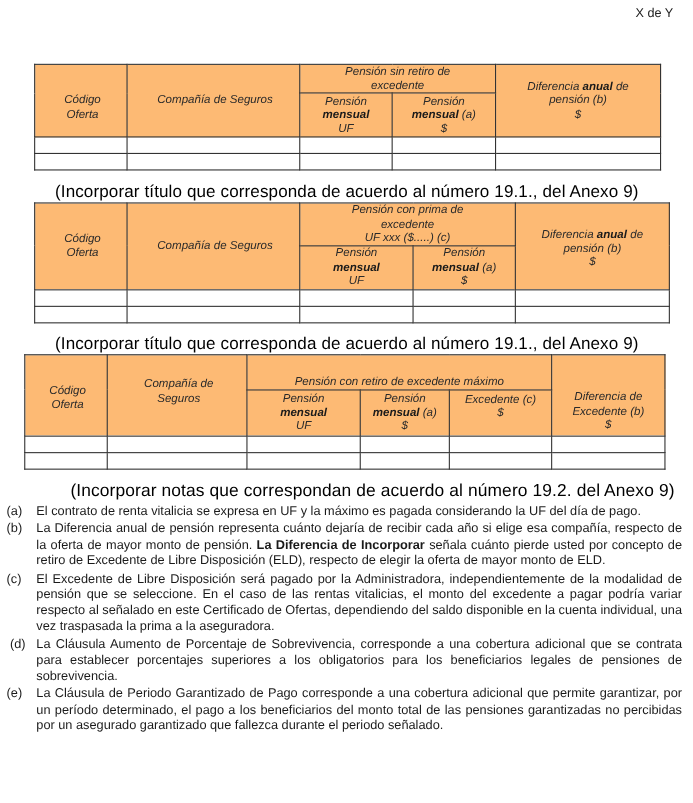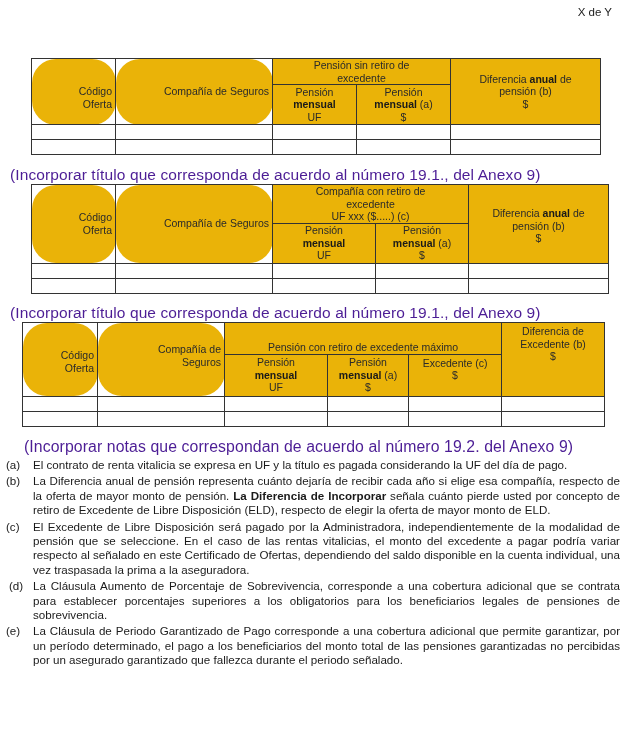--- a/index.html
+++ b/index.html
@@ -1,26 +1,26 @@
 <!DOCTYPE html>
 <html><head>
 <meta charset="utf-8">
 <style>
   html, body { margin:0; padding:0; background:#ffffff; }
   body { width:630px; height:730px; position:relative; overflow:hidden;
          font-family:"Liberation Sans", "DejaVu Sans", sans-serif; color:#1a1a1a; }
   .page-num { position:absolute; right:18px; top:6px; font-size:11.5px; color:#222; }
   table.grid { position:absolute; border-collapse:collapse; table-layout:fixed; font-size:10.5px; }
   table.grid td, table.grid th { border:1px solid #333; padding:0 3px; font-weight:normal; color:#2a2a2a; line-height:12.5px; }
-  table.grid th { background:#eab308; }
-  table.grid th.left { text-align:right; padding-left:6px;border-radius:24px; }
+  table.grid th { background:#fdba74;font-style:italic; }
+  table.grid th.left { text-align:center; padding-left:6px; }
   table.grid th.center { text-align:center; }
   table.grid tr.body-row td { height:14px; background:#fff; }
   b { font-weight:bold; color:#1a1a1a; }
-  .section-title { position:absolute; font-size:15.5px; color:#4c1d95; white-space:nowrap; letter-spacing:0.1px; }
+  .section-title { position:absolute; font-size:15.5px; color:#000000; white-space:nowrap; letter-spacing:0.1px;margin-left:40px; }
   .notes { position:absolute; left:6px; top:458px; width:614px; font-size:11.6px; line-height:14.4px; color:#1a1a1a; }
   .note { display:flex; margin:0; }
   .note .lbl { width:27px; flex:none; }
   .note .txt { flex:1; text-align:justify; }
   .note + .note { margin-top:2px; }
 </style>
 </head>
 <body>
 
 <div class="page-num">X de Y</div>
@@ -82,21 +82,21 @@
       <col style="width:93px">
       <col style="width:140px">
     </colgroup>
   <tbody>
       <tr style="height:38px">
     <th rowspan="2" class="left" style="vertical-align:top; padding-top:26px">
       <span>Código</span><br><span>Oferta</span>
     </th>
     <th rowspan="2" class="left" style="vertical-align:top; padding-top:32px">Compañía de Seguros</th>
     <th colspan="2" class="center">
-      <span>Compañía con retiro de</span><br><span>excedente</span><br><span>UF xxx ($.....) (c)</span>
+      <span>Pensión con prima de</span><br><span>excedente</span><br><span>UF xxx ($.....) (c)</span>
     </th>
     <th rowspan="2" class="center" style="vertical-align:top; padding-top:22px">
       <span>Diferencia </span><b>anual</b><span> de</span><br>
       <span>pensión (b)</span><br><span>$</span>
     </th>
   </tr>
   <tr style="height:40px">
     <th class="center">
       <span>Pensión</span><br><b>mensual</b><br><span>UF</span>
     </th>
@@ -134,21 +134,21 @@
     </colgroup>
   <tbody>
       <tr style="height:24px">
     <th rowspan="2" class="left" style="vertical-align:top; padding-top:26px">
       <span>Código</span><br><span>Oferta</span>
     </th>
     <th rowspan="2" class="left" style="vertical-align:top; padding-top:20px">
       <span>Compañía de</span><br><span>Seguros</span>
     </th>
     <th colspan="3" class="center" style="vertical-align:top; padding-top:18px">Pensión con retiro de excedente máximo</th>
-    <th rowspan="2" class="center" style="vertical-align:top; padding-top:2px">
+    <th rowspan="2" class="center" style="vertical-align:top; padding-top:32px">
       <span>Diferencia de</span><br><span>Excedente (b)</span><br><span>$</span>
     </th>
   </tr>
   <tr style="height:42px">
     <th class="center">
       <span>Pensión</span><br><b>mensual</b><br><span>UF</span>
     </th>
     <th class="center">
       <span>Pensión</span><br><b>mensual</b><span> (a)</span><br><span>$</span>
     </th>
@@ -173,21 +173,21 @@
         <td></td>
   </tr>
 </tbody>
   </table>
 
 <div class="section-title" style="left:24px; top:438px; font-size:15.8px;">(Incorporar notas que correspondan de acuerdo al número 19.2. del Anexo 9)</div>
 
 <div class="notes">
   <div class="note">
     <span class="lbl">(a)</span>
-    <span class="txt">El contrato de renta vitalicia se expresa en UF y la título es pagada considerando la UF del día de pago.</span>
+    <span class="txt">El contrato de renta vitalicia se expresa en UF y la máximo es pagada considerando la UF del día de pago.</span>
   </div>
   <div class="note">
     <span class="lbl">(b)</span>
     <span class="txt"><span>La Diferencia anual de pensión representa cuánto dejaría de recibir cada año si elige esa compañía, respecto de la oferta de mayor monto de pensión. </span><b>La Diferencia de Incorporar</b><span> señala cuánto pierde usted por concepto de retiro de Excedente de Libre Disposición (ELD), respecto de elegir la oferta de mayor monto de ELD.</span></span>
   </div>
   <div class="note">
     <span class="lbl">(c)</span>
     <span class="txt">El Excedente de Libre Disposición será pagado por la Administradora, independientemente de la modalidad de pensión que se seleccione. En el caso de las rentas vitalicias, el monto del excedente a pagar podría variar respecto al señalado en este Certificado de Ofertas, dependiendo del saldo disponible en la cuenta individual, una vez traspasada la prima a la aseguradora.</span>
   </div>
   <div class="note" style="padding-left:3px">

